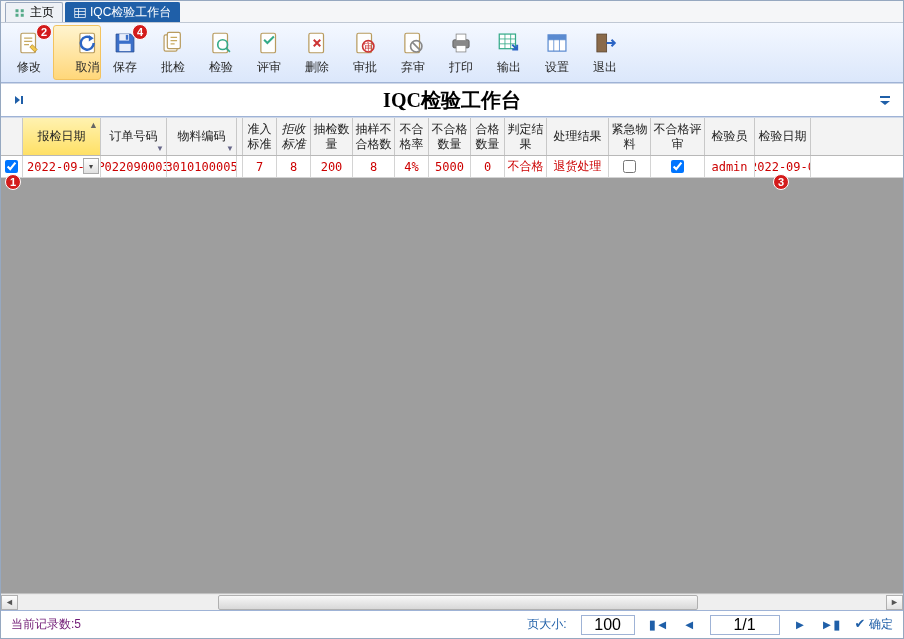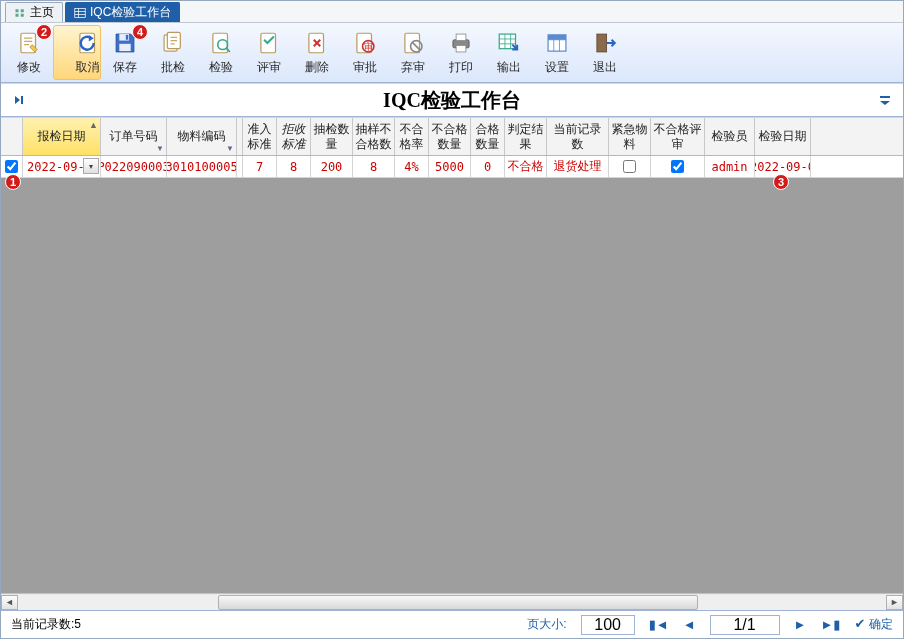--- a/index.html
+++ b/index.html
@@ -31,21 +31,21 @@
 .row{display:flex;height:22px;background:#fff;border-bottom:1px solid #d4d4d4;color:#c00;}
 .cell{border-right:1px solid #d4d4d4;display:flex;align-items:center;justify-content:center;font-size:12px;font-family:Consolas,monospace;padding:0 2px;white-space:nowrap;overflow:hidden;}
 .cell.chk input{margin:0;}
 .cell.date{justify-content:flex-start;padding-left:4px;position:relative;}
 .cell.date .dd{position:absolute;right:1px;top:2px;width:16px;height:16px;border:1px solid #aaa;background:linear-gradient(#fff,#e0e0e0);display:flex;align-items:center;justify-content:center;font-size:8px;color:#444;}
 .hscroll{height:17px;background:#e9e9e9;border-top:1px solid #c0c0c0;display:flex;align-items:center;flex-shrink:0;position:relative;}
 .hscroll .sarrow{width:17px;height:15px;border:1px solid #b0b0b0;background:linear-gradient(#fdfdfd,#e3e3e3);display:flex;align-items:center;justify-content:center;font-size:9px;color:#555;cursor:pointer;}
 .hscroll .strack{flex:1;height:15px;background:#efefef;position:relative;}
 .hscroll .sthumb{position:absolute;left:200px;top:0;width:480px;height:15px;background:linear-gradient(#f8f8f8,#d8d8d8);border:1px solid #b0b0b0;border-radius:2px;}
 .statusbar{height:28px;border-top:1px solid #9fb3d6;background:#fff;display:flex;align-items:center;justify-content:space-between;padding:0 10px;flex-shrink:0;}
-.statusbar .left{color:#000000;}
+.statusbar .left{color:#701a75;}
 .statusbar .right{display:flex;align-items:center;gap:14px;color:#1f5fa8;}
 .statusbar input{width:54px;height:20px;border:1px solid #9fb3d6;text-align:center;font-size:16px;}
 .statusbar .pgbtn{cursor:pointer;color:#1f5fa8;font-size:13px;user-select:none;}
 .rowbadge{position:absolute;width:16px;height:16px;border-radius:50%;background:#d31b1b;color:#fff;font-size:11px;font-weight:bold;display:flex;align-items:center;justify-content:center;border:1px solid #fff;z-index:5;}
 </style>
 </head>
 <body>
 <div class="app">
 
 <div class="tabbar">
@@ -238,21 +238,21 @@
         <div class="gh" style="width: 42px;">抽样不
 合格数</div>
         <div class="gh" style="width: 34px;">不合
 格率</div>
         <div class="gh" style="width: 42px;">不合格
 数量</div>
         <div class="gh" style="width: 34px;">合格
 数量</div>
         <div class="gh" style="width: 42px;">判定结
 果</div>
-        <div class="gh" style="width: 62px;">当前记录数</div>
+        <div class="gh" style="width: 62px;">处理结果</div>
         <div class="gh" style="width: 42px;">紧急物
 料</div>
         <div class="gh" style="width: 54px;">不合格评
 审</div>
         <div class="gh" style="width: 50px;">检验员</div>
         <div class="gh" style="width: 56px;">检验日期</div>
       </div>
   <div class="gridbody">
     <div class="row" id="row1">
           <div class="cell chk" style="width: 22px;">

